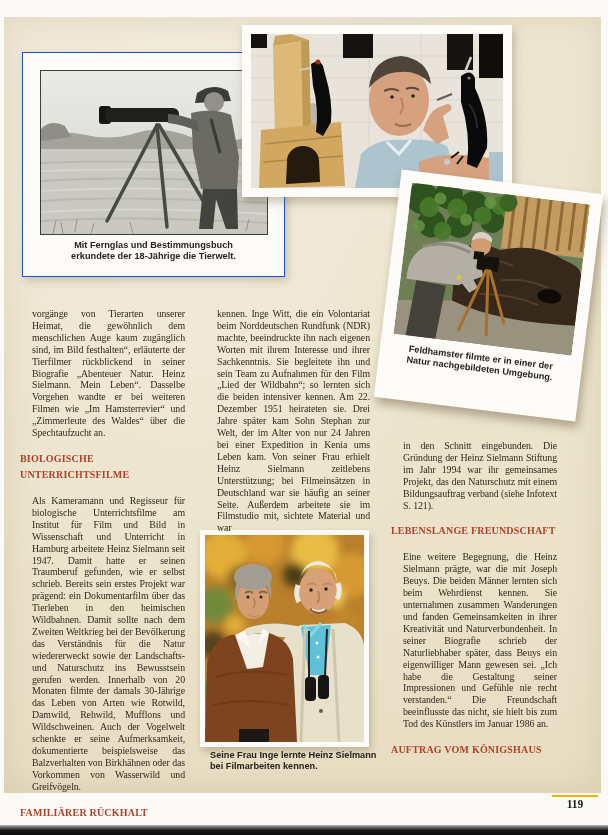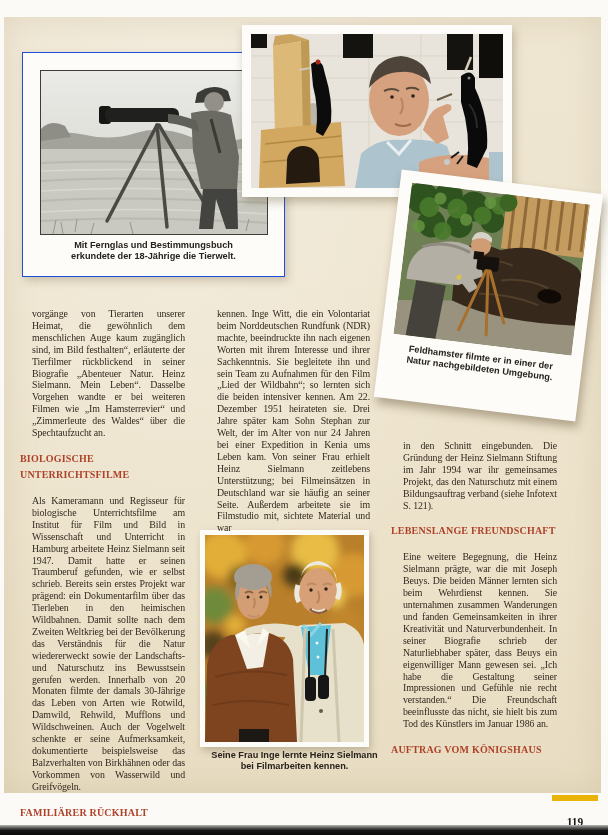--- a/index.html
+++ b/index.html
@@ -44,41 +44,41 @@
   #photo4 .img{position:absolute;left:5px;top:5px;width:159px;height:207px;}
 
   .img svg{display:block;width:100%;height:100%;}
 
   
   .caption{
     font-family:"Liberation Sans", sans-serif;font-weight:700;
     font-size:9.2px;line-height:11.2px;color:#27221c;white-space:pre-line;
   }
   #caption2{position:absolute;left:243px;top:206px;width:185px;text-align:left;}
-  #caption4{position:absolute;left:202px;top:750px;width:185px;text-align:center;}
+  #caption4{position:absolute;left:210px;top:750px;width:185px;text-align:left;}
 
   
   .col{
     position:absolute;width:177px;text-align:justify;
     font-size:9.9px;line-height:11.9px;letter-spacing:-0.1px;
     color:#33291f; hyphens:auto;
   }
   .col p{margin:12px;}
   .col h3{
     margin:8px 0 2px;font-size:10px;line-height:16px;font-weight:700;
     color:#ae4128;letter-spacing:.2px;
   }
   #col1{left:20px;top:296px;}
   #col2{left:205px;top:296px;}
   #col3{left:391px;top:428px;width:178px;}
 
   
   #pagenum{
-    position:absolute;left:552px;top:795px;width:46px;padding-top:15px;
-    border-top:6px solid #eab308;text-align:center;
+    position:absolute;left:552px;top:795px;width:46px;padding-top:1px;
+    border-top:2px solid #eab308;text-align:center;
     font-family:"Liberation Serif",serif;font-weight:700;font-size:11.5px;color:#1c1c1c;
   }
 </style>
 </head>
 <body>
 
 <div id="page">
 
   <div class="cream"></div>
 

